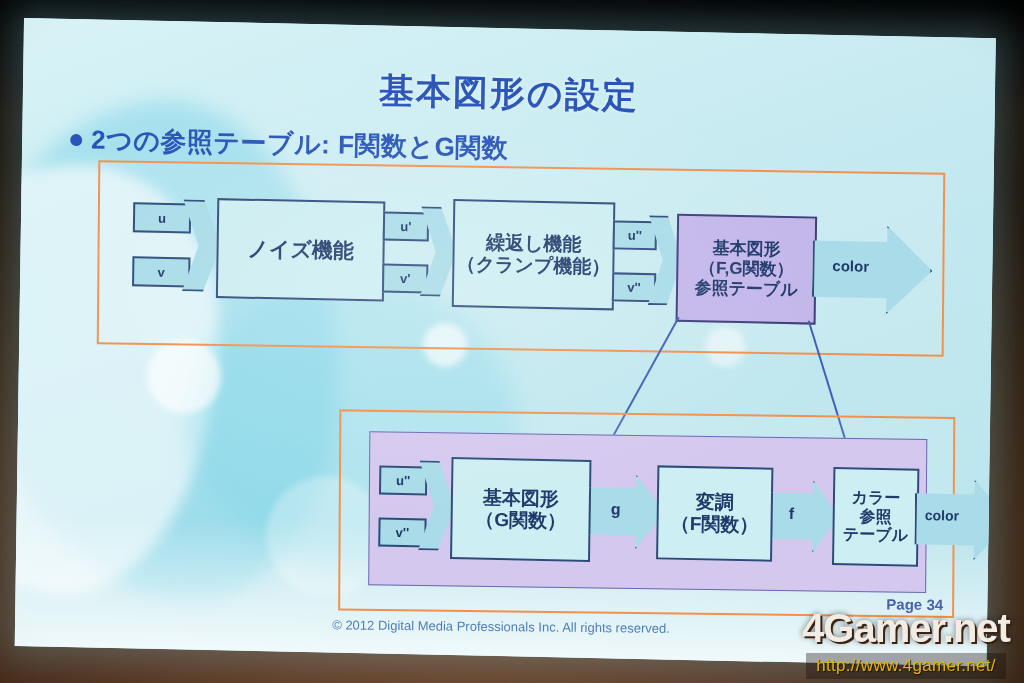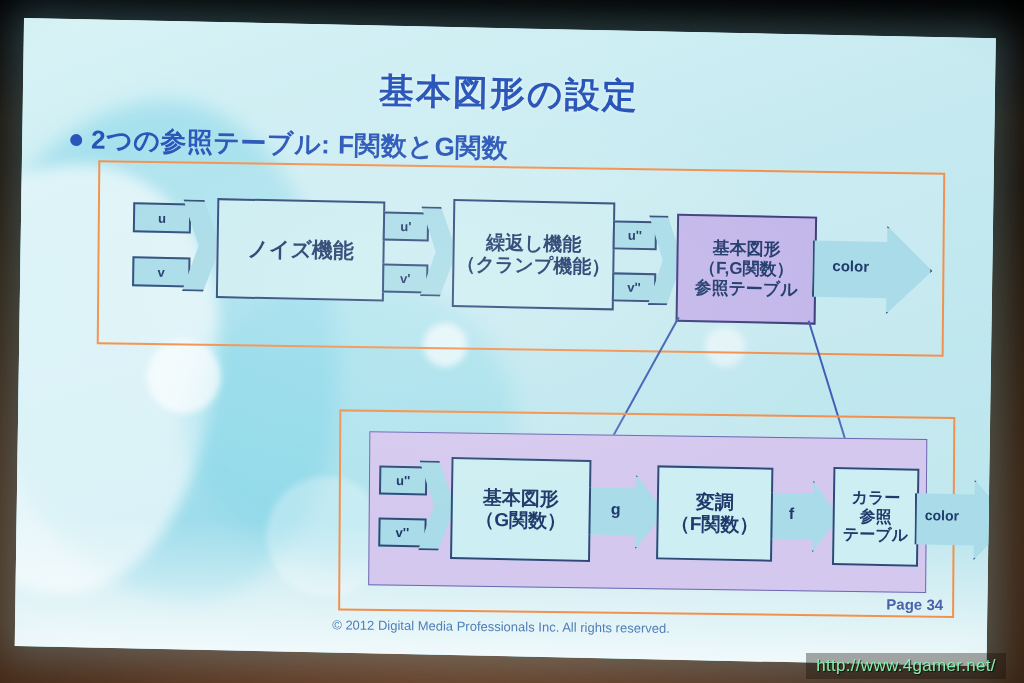--- a/index.html
+++ b/index.html
@@ -141,21 +141,21 @@
   
   #watermark{position:absolute;right:6px;bottom:4px;width:224px;text-align:center;}
   #wm-logo{
     font-size:40px;font-weight:bold;color:#f2ece4;letter-spacing:-1px;
     text-shadow:2px 2px 0 #3a2112, 0 0 6px rgba(0,0,0,0.55);
     line-height:1;
   }
   #wm-url{
     margin-top:5px;display:inline-block;padding:3px 10px;
     background:rgba(20,10,4,0.35);
-    font-size:17px;color:#86efac;letter-spacing:0.3px;
+    font-size:17px;color:#eab308;letter-spacing:0.3px;
     text-shadow:1px 1px 1px rgba(0,0,0,0.7);
   }
 </style>
 </head>
 <body>
 
 <div id="room"></div>
 <div id="room-dark-top"></div>
 
 <div id="screen-wrap">
@@ -266,14 +266,15 @@
       <div class="chev-lbl" style="left:908px;top:470px;font-size:14px;">color</div>
 
       <div id="page-num">Page 34</div>
       <div id="copyright">© 2012 Digital Media Professionals Inc. All rights reserved.</div>
 
     </div>
   </div>
 </div>
 
 <div id="watermark">
+  <div id="wm-logo">4Gamer.net</div>
   <div id="wm-url">http://www.4gamer.net/</div>
 </div>
 
 </body></html>

